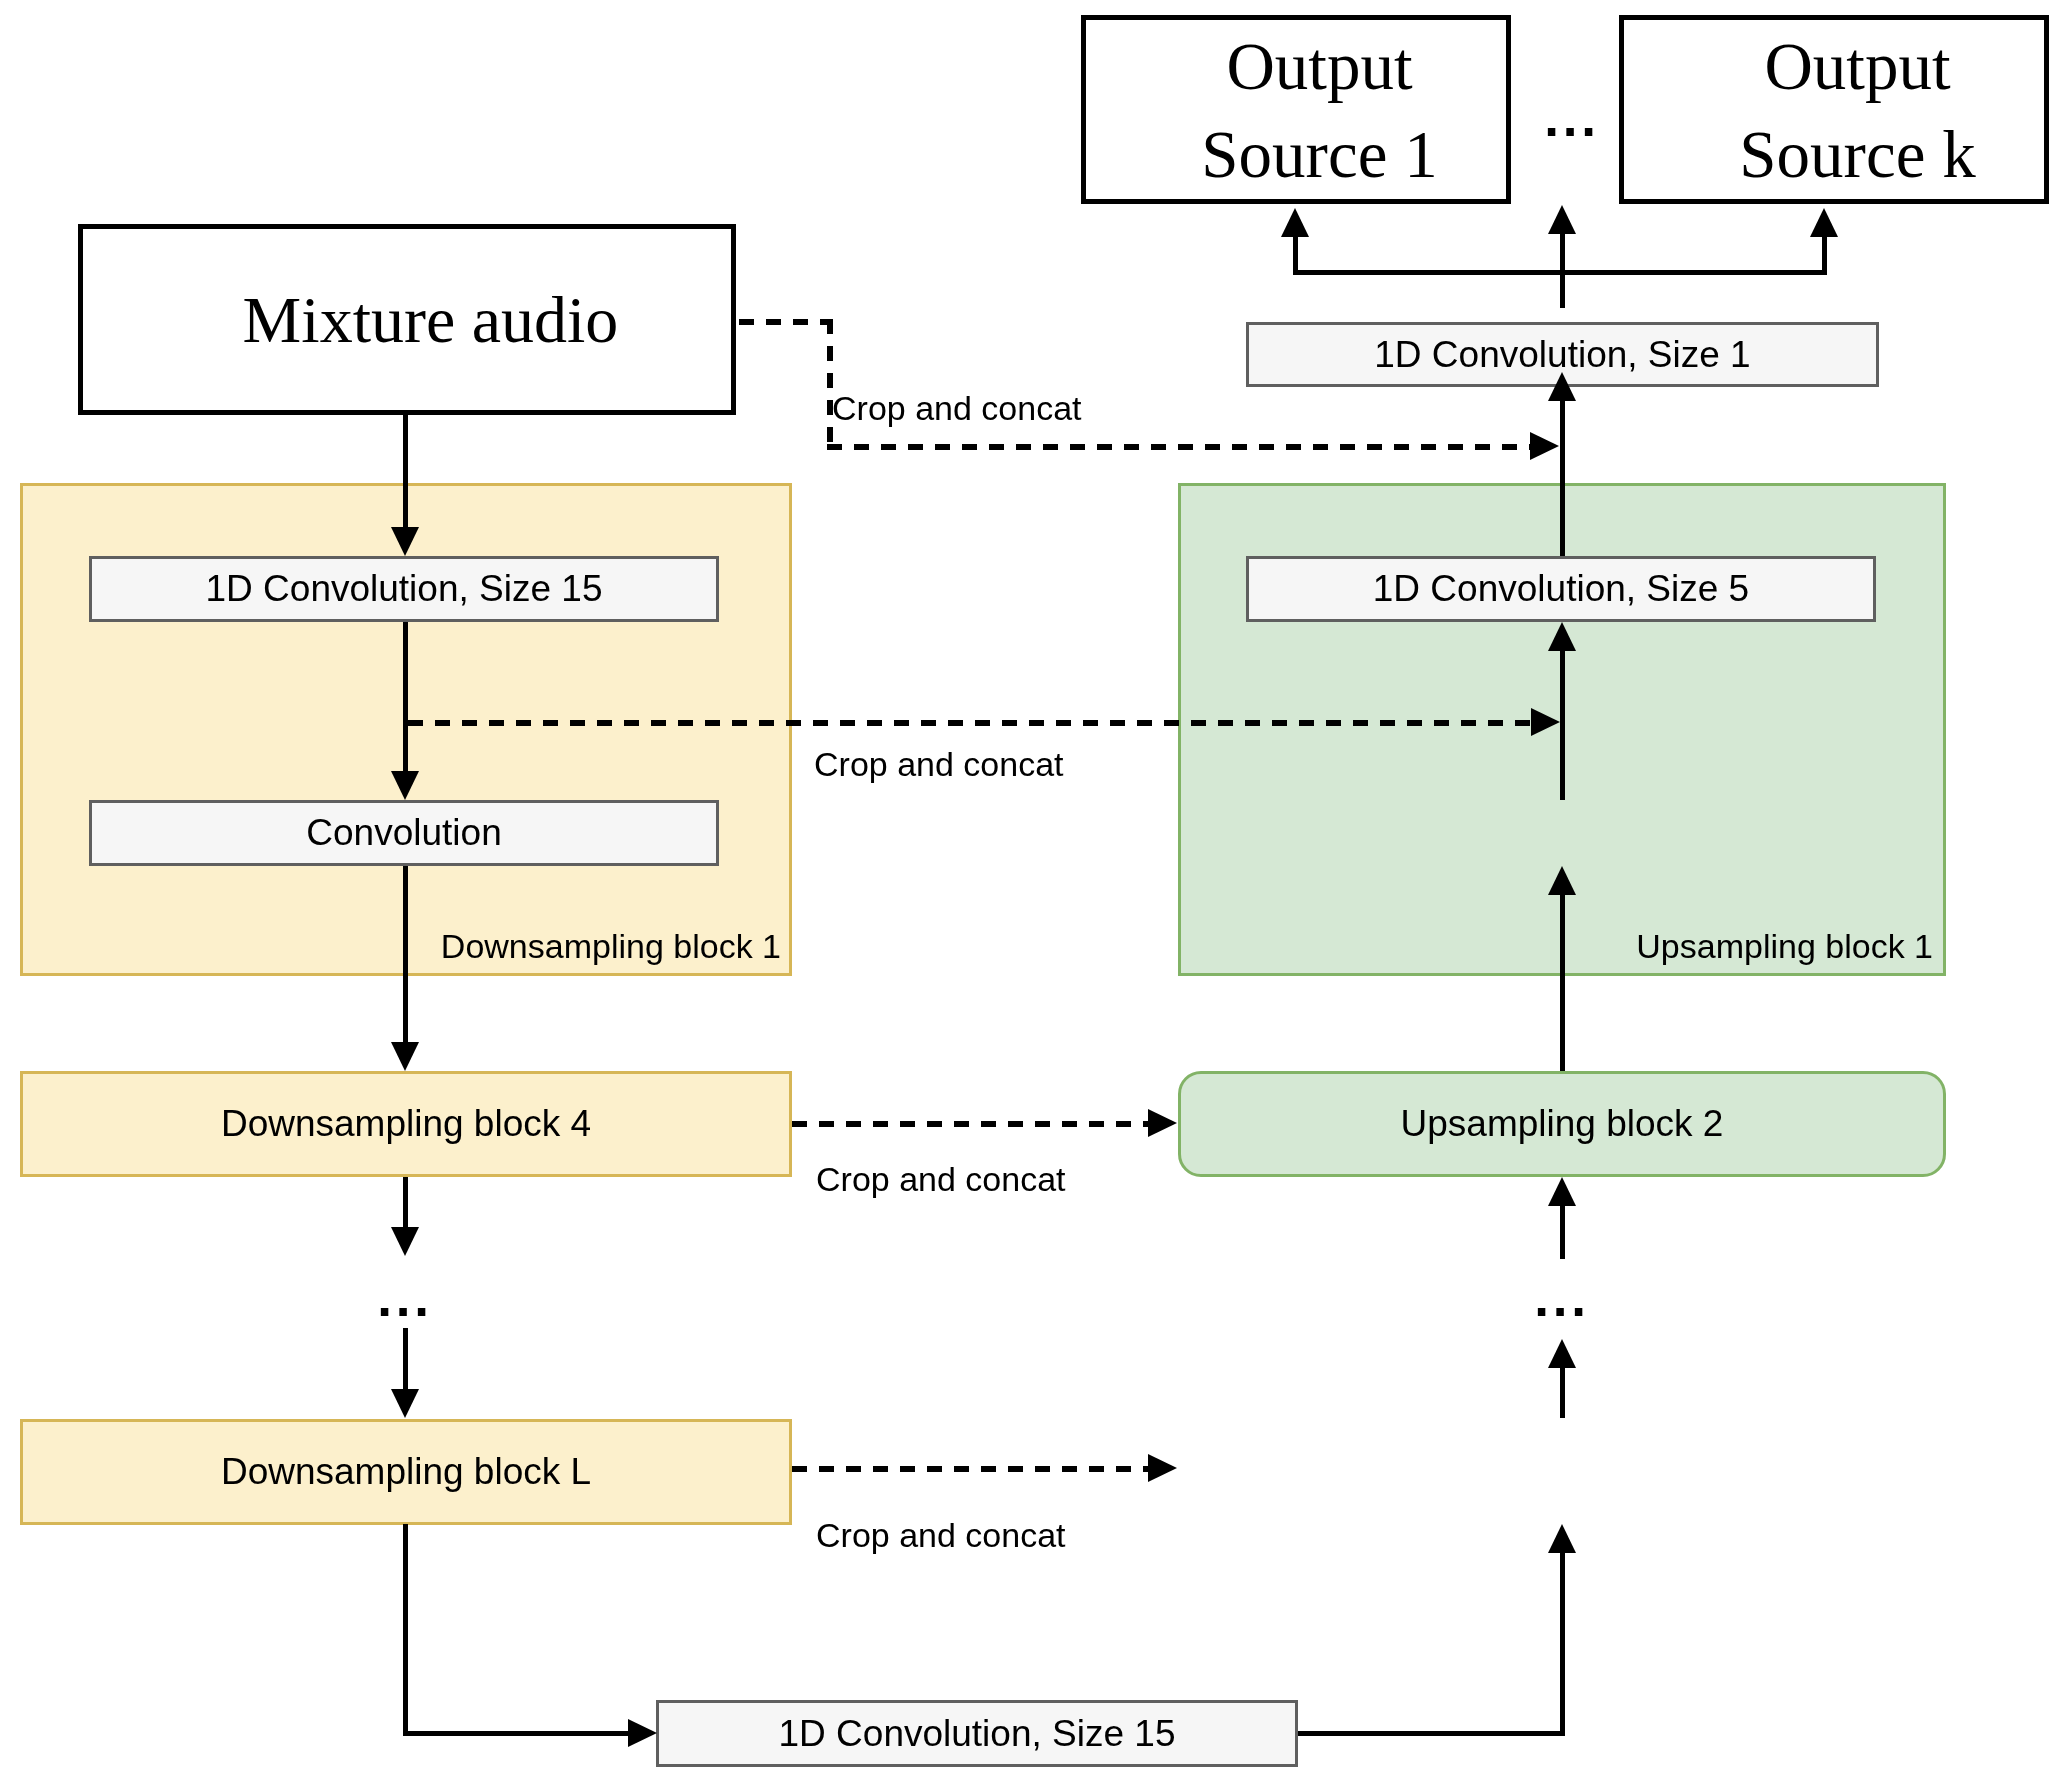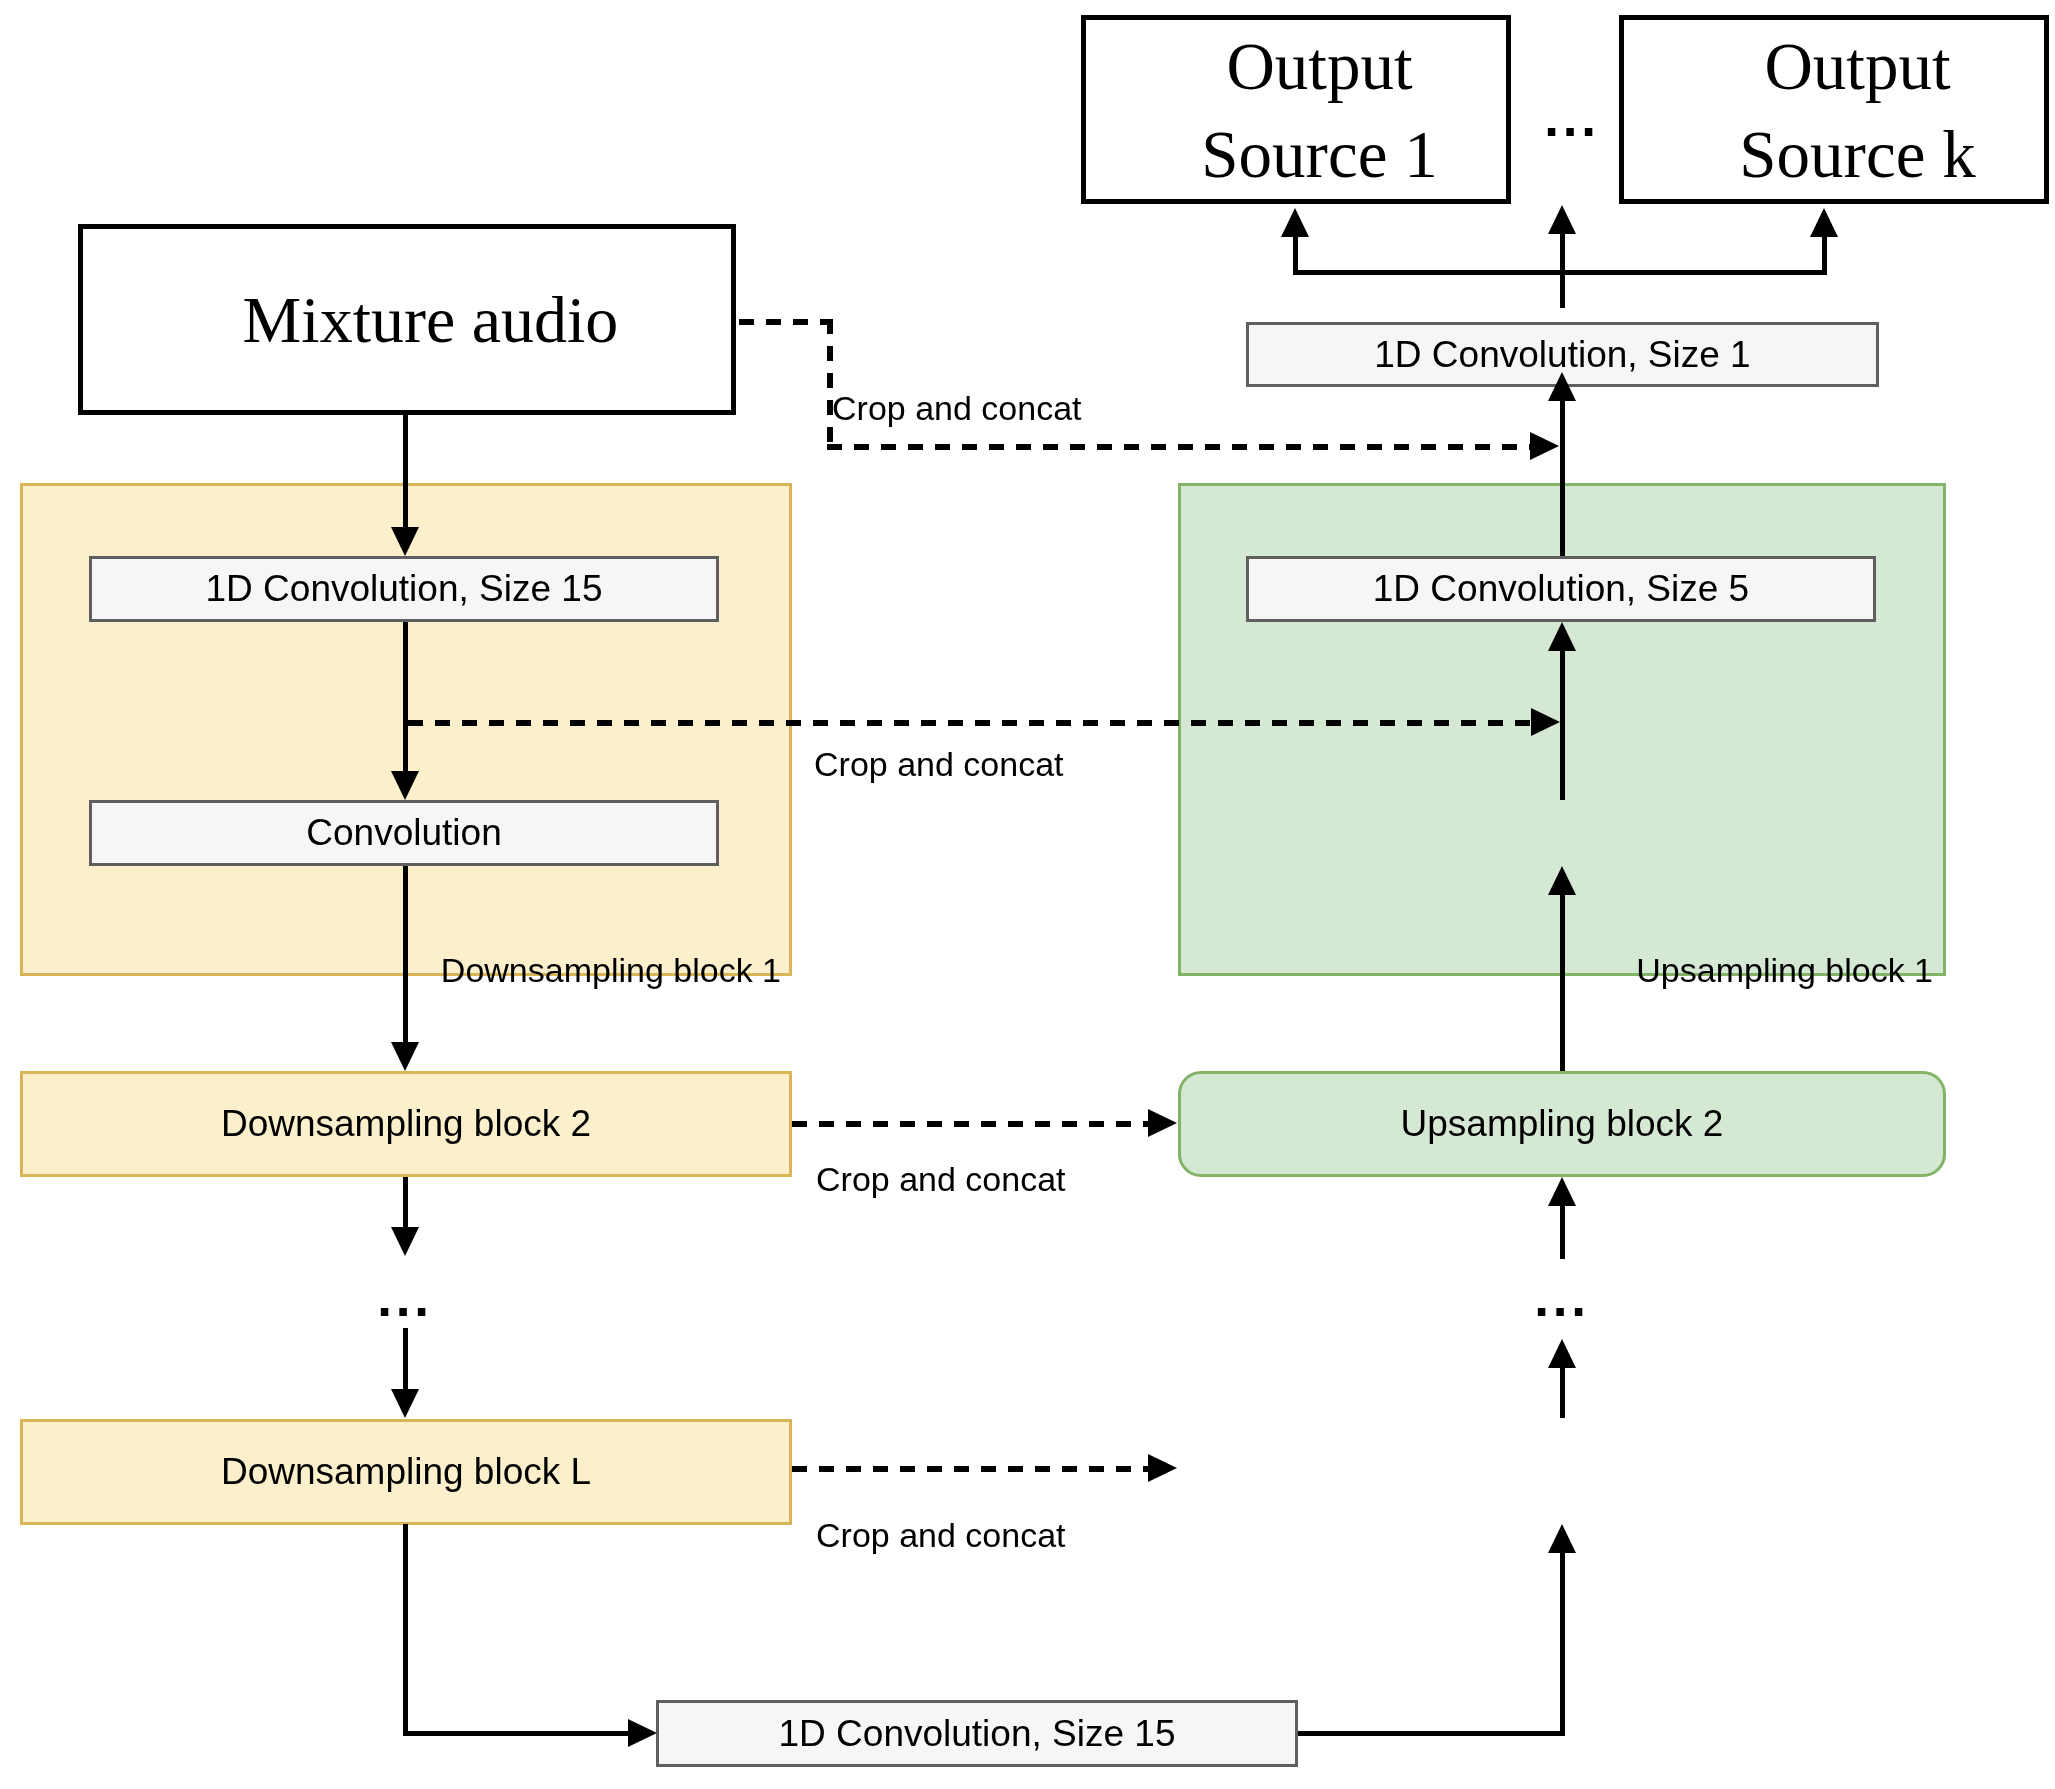--- a/index.html
+++ b/index.html
@@ -9,21 +9,21 @@
   .flexc{display:flex;align-items:center;justify-content:center;text-align:center;}
   
   .box-plain{background:#ffffff;border:5.7px solid #000000;}
   .serif{font-family:"Liberation Serif",serif;padding-left:47px;}
   
   .box-op{background:#F6F6F6;border:3.8px solid #5F5F5F;font-size:37px;color:#000;}
   
   .blk-enc{background:#FCF0CC;border:3.8px solid #D6B656;}
   .blk-dec{background:#D5E8D4;border:3.8px solid #82B366;}
   .blk-label{font-size:37px;color:#000;}
-  .corner-label{font-size:34px;color:#000;text-align:right;margin-top:24px;}
+  .corner-label{font-size:34px;color:#000;text-align:right;}
   .crop-label{font-size:34px;color:#000;text-align:left;}
   
   .vline{width:5.1px;background:#000;}
   .hline{height:5.1px;background:#000;}
   
   .dashh{height:5.7px;background:repeating-linear-gradient(90deg,#000 0 15.3px,transparent 15.3px 27px);}
   .dashv{width:5.7px;background:repeating-linear-gradient(180deg,#000 0 15.3px,transparent 15.3px 27px);}
   
   .arr-up{width:0;height:0;border-left:14.6px solid transparent;border-right:14.6px solid transparent;border-bottom:29px solid #000;}
   .arr-down{width:0;height:0;border-left:14.6px solid transparent;border-right:14.6px solid transparent;border-top:29px solid #000;}
@@ -52,21 +52,21 @@
 
   <div class="abs blk-enc" style="left:20px;top:483px;width:772px;height:493px;"></div>
   <div class="abs box-op flexc" style="left:89px;top:556px;width:630px;height:66px;">1D Convolution, Size 15</div>
   <div class="abs box-op flexc" style="left:89px;top:800px;width:630px;height:66px;">Convolution</div>
   <div class="abs corner-label" style="left:298px;top:927px;width:483px;height:39px;">Downsampling block 1</div>
 
   <div class="abs blk-dec" style="left:1178px;top:483px;width:768px;height:493px;"></div>
   <div class="abs box-op flexc" style="left:1246px;top:556px;width:630px;height:66px;">1D Convolution, Size 5</div>
   <div class="abs corner-label" style="left:1450px;top:927px;width:483px;height:39px;">Upsampling block 1</div>
 
-  <div class="abs blk-enc flexc blk-label" style="left:20px;top:1071px;width:772px;height:106px;">Downsampling block 2</div>
+  <div class="abs blk-enc flexc blk-label" style="left:20px;top:1071px;width:772px;height:106px;">Downsampling block 4</div>
   <div class="abs blk-enc flexc blk-label" style="left:20px;top:1419px;width:772px;height:106px;">Downsampling block L</div>
 
   <div class="abs blk-dec flexc blk-label" style="left:1178px;top:1071px;width:768px;height:106px;border-radius:23px;">Upsampling block 2</div>
 
   <div class="abs box-op flexc" style="left:656px;top:1700px;width:642px;height:67px;">1D Convolution, Size 15</div>
 
   <div class="abs flexc dots" style="left:348px;top:1267px;width:114px;height:60px;">...</div>
   <div class="abs flexc dots" style="left:1505px;top:1267px;width:114px;height:60px;">...</div>
 
   <div class="abs vline" style="left:403px;top:415px;height:114px;"></div>

